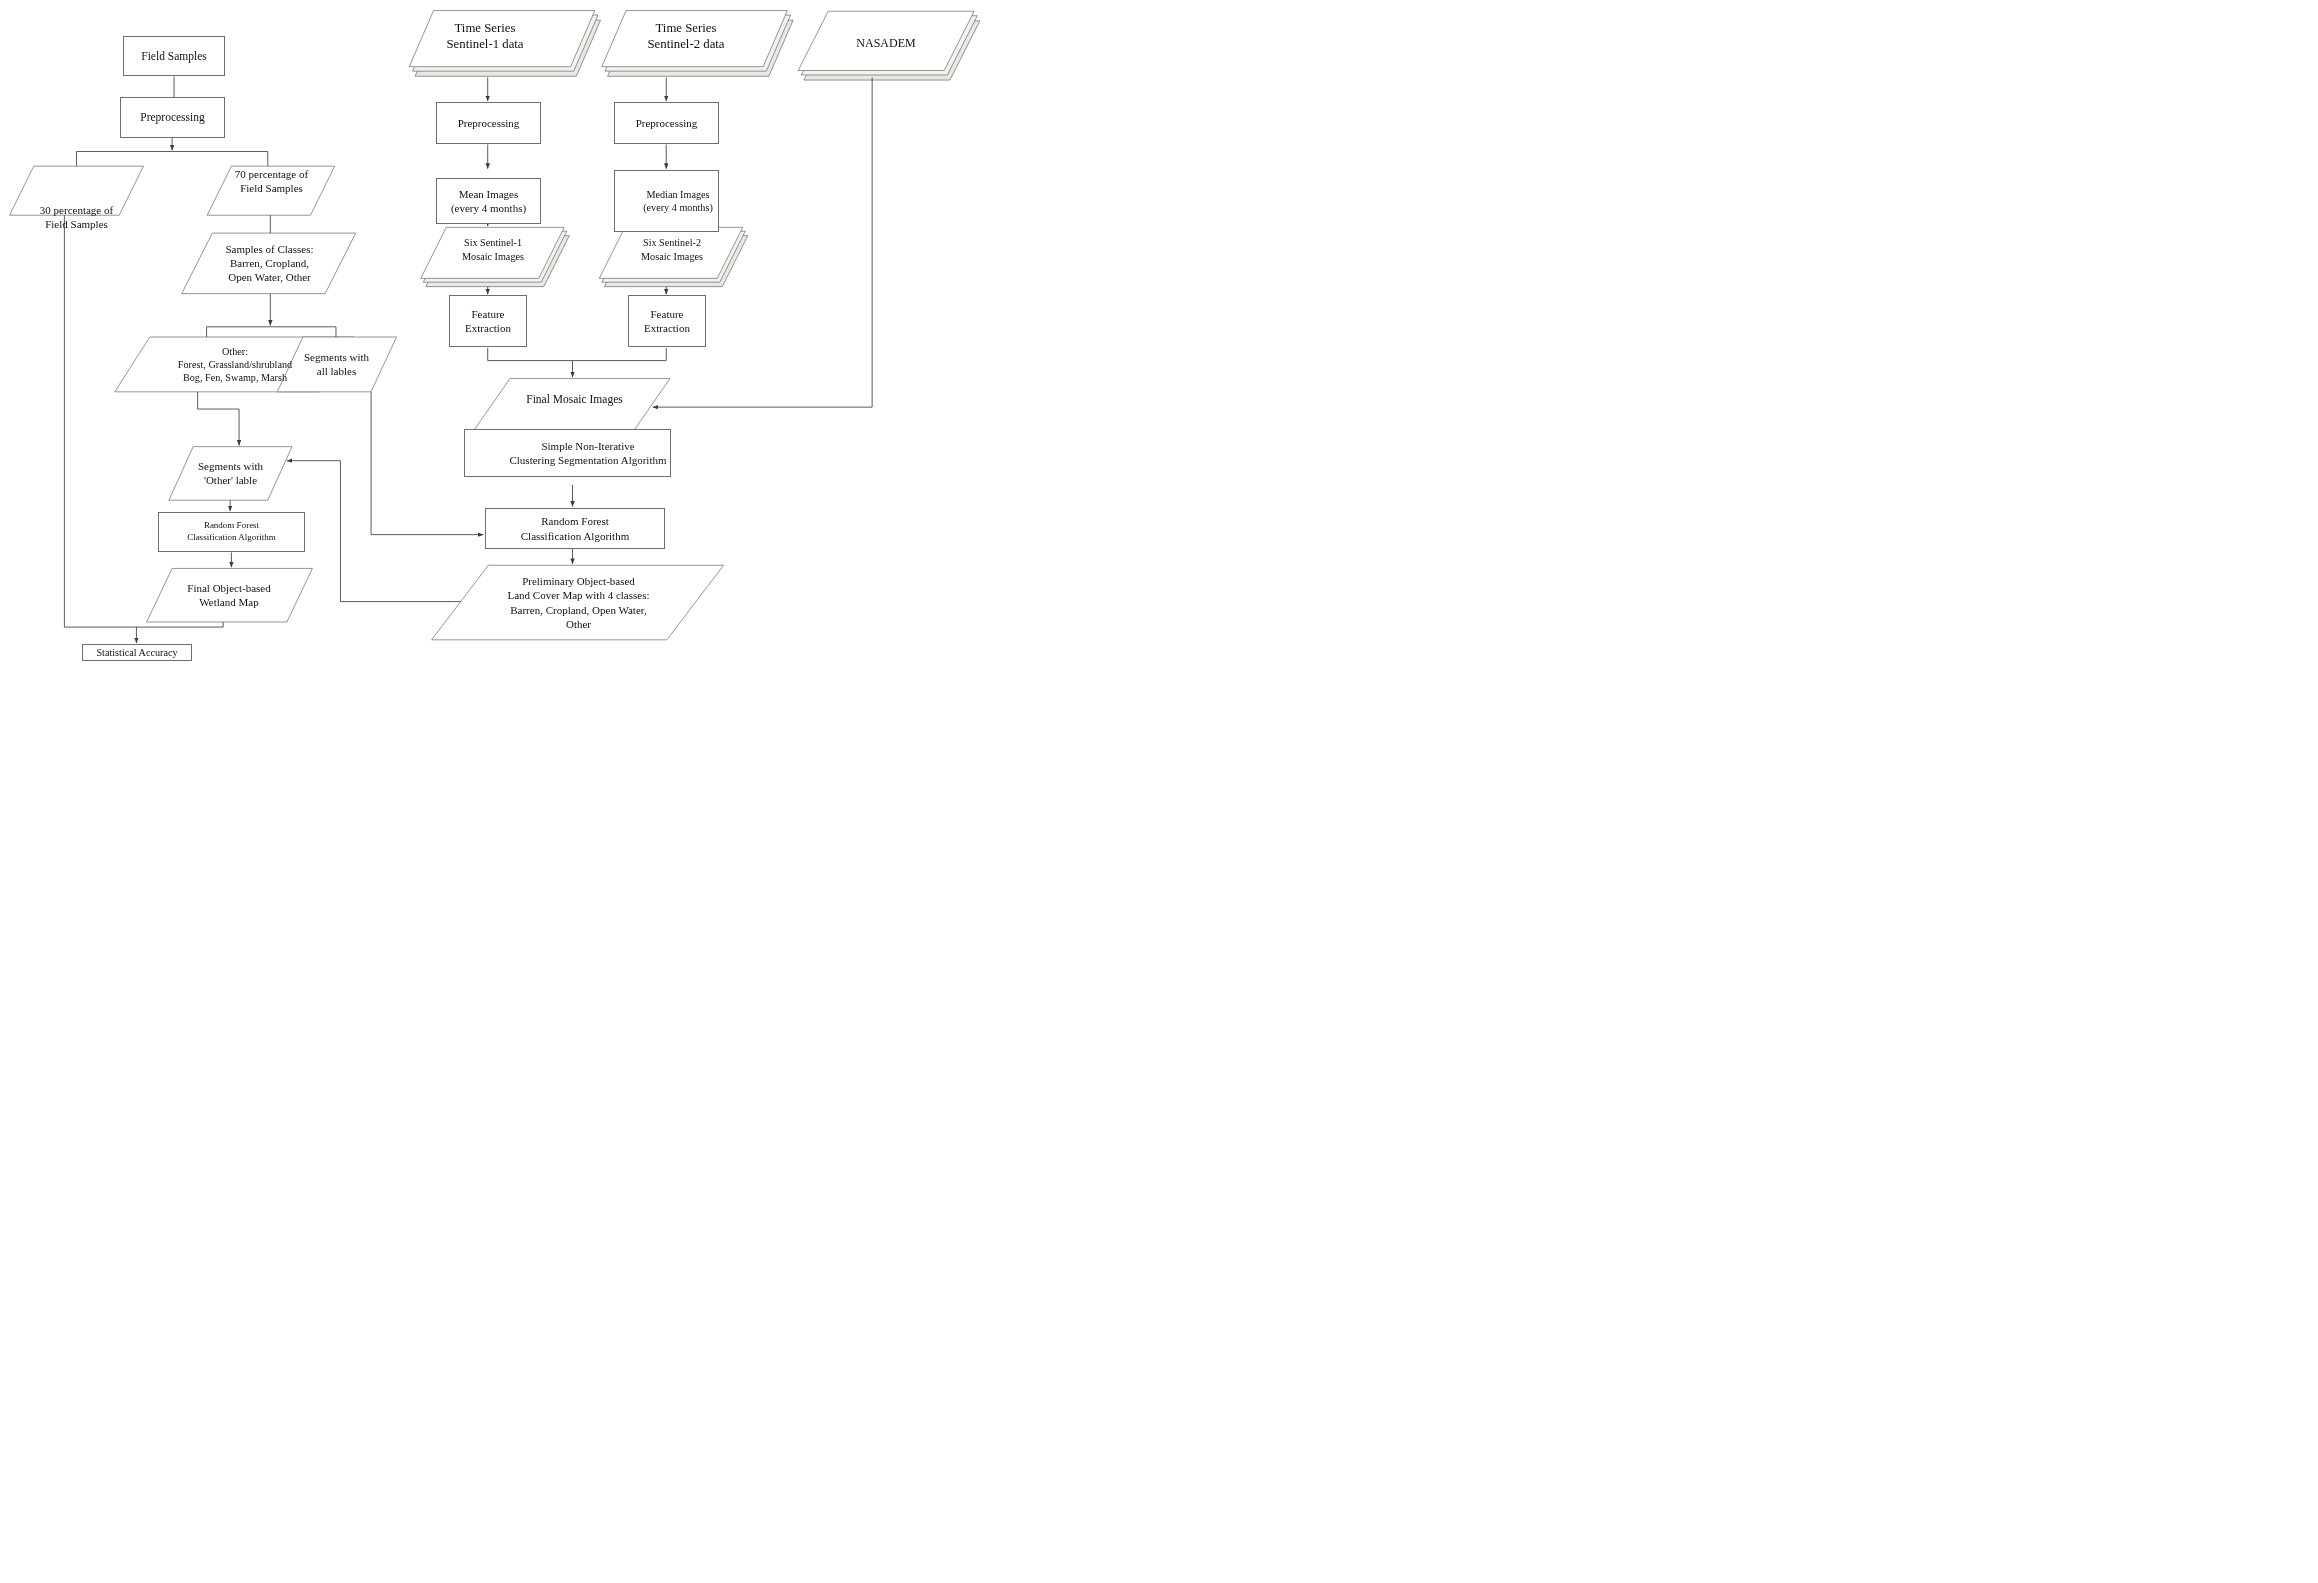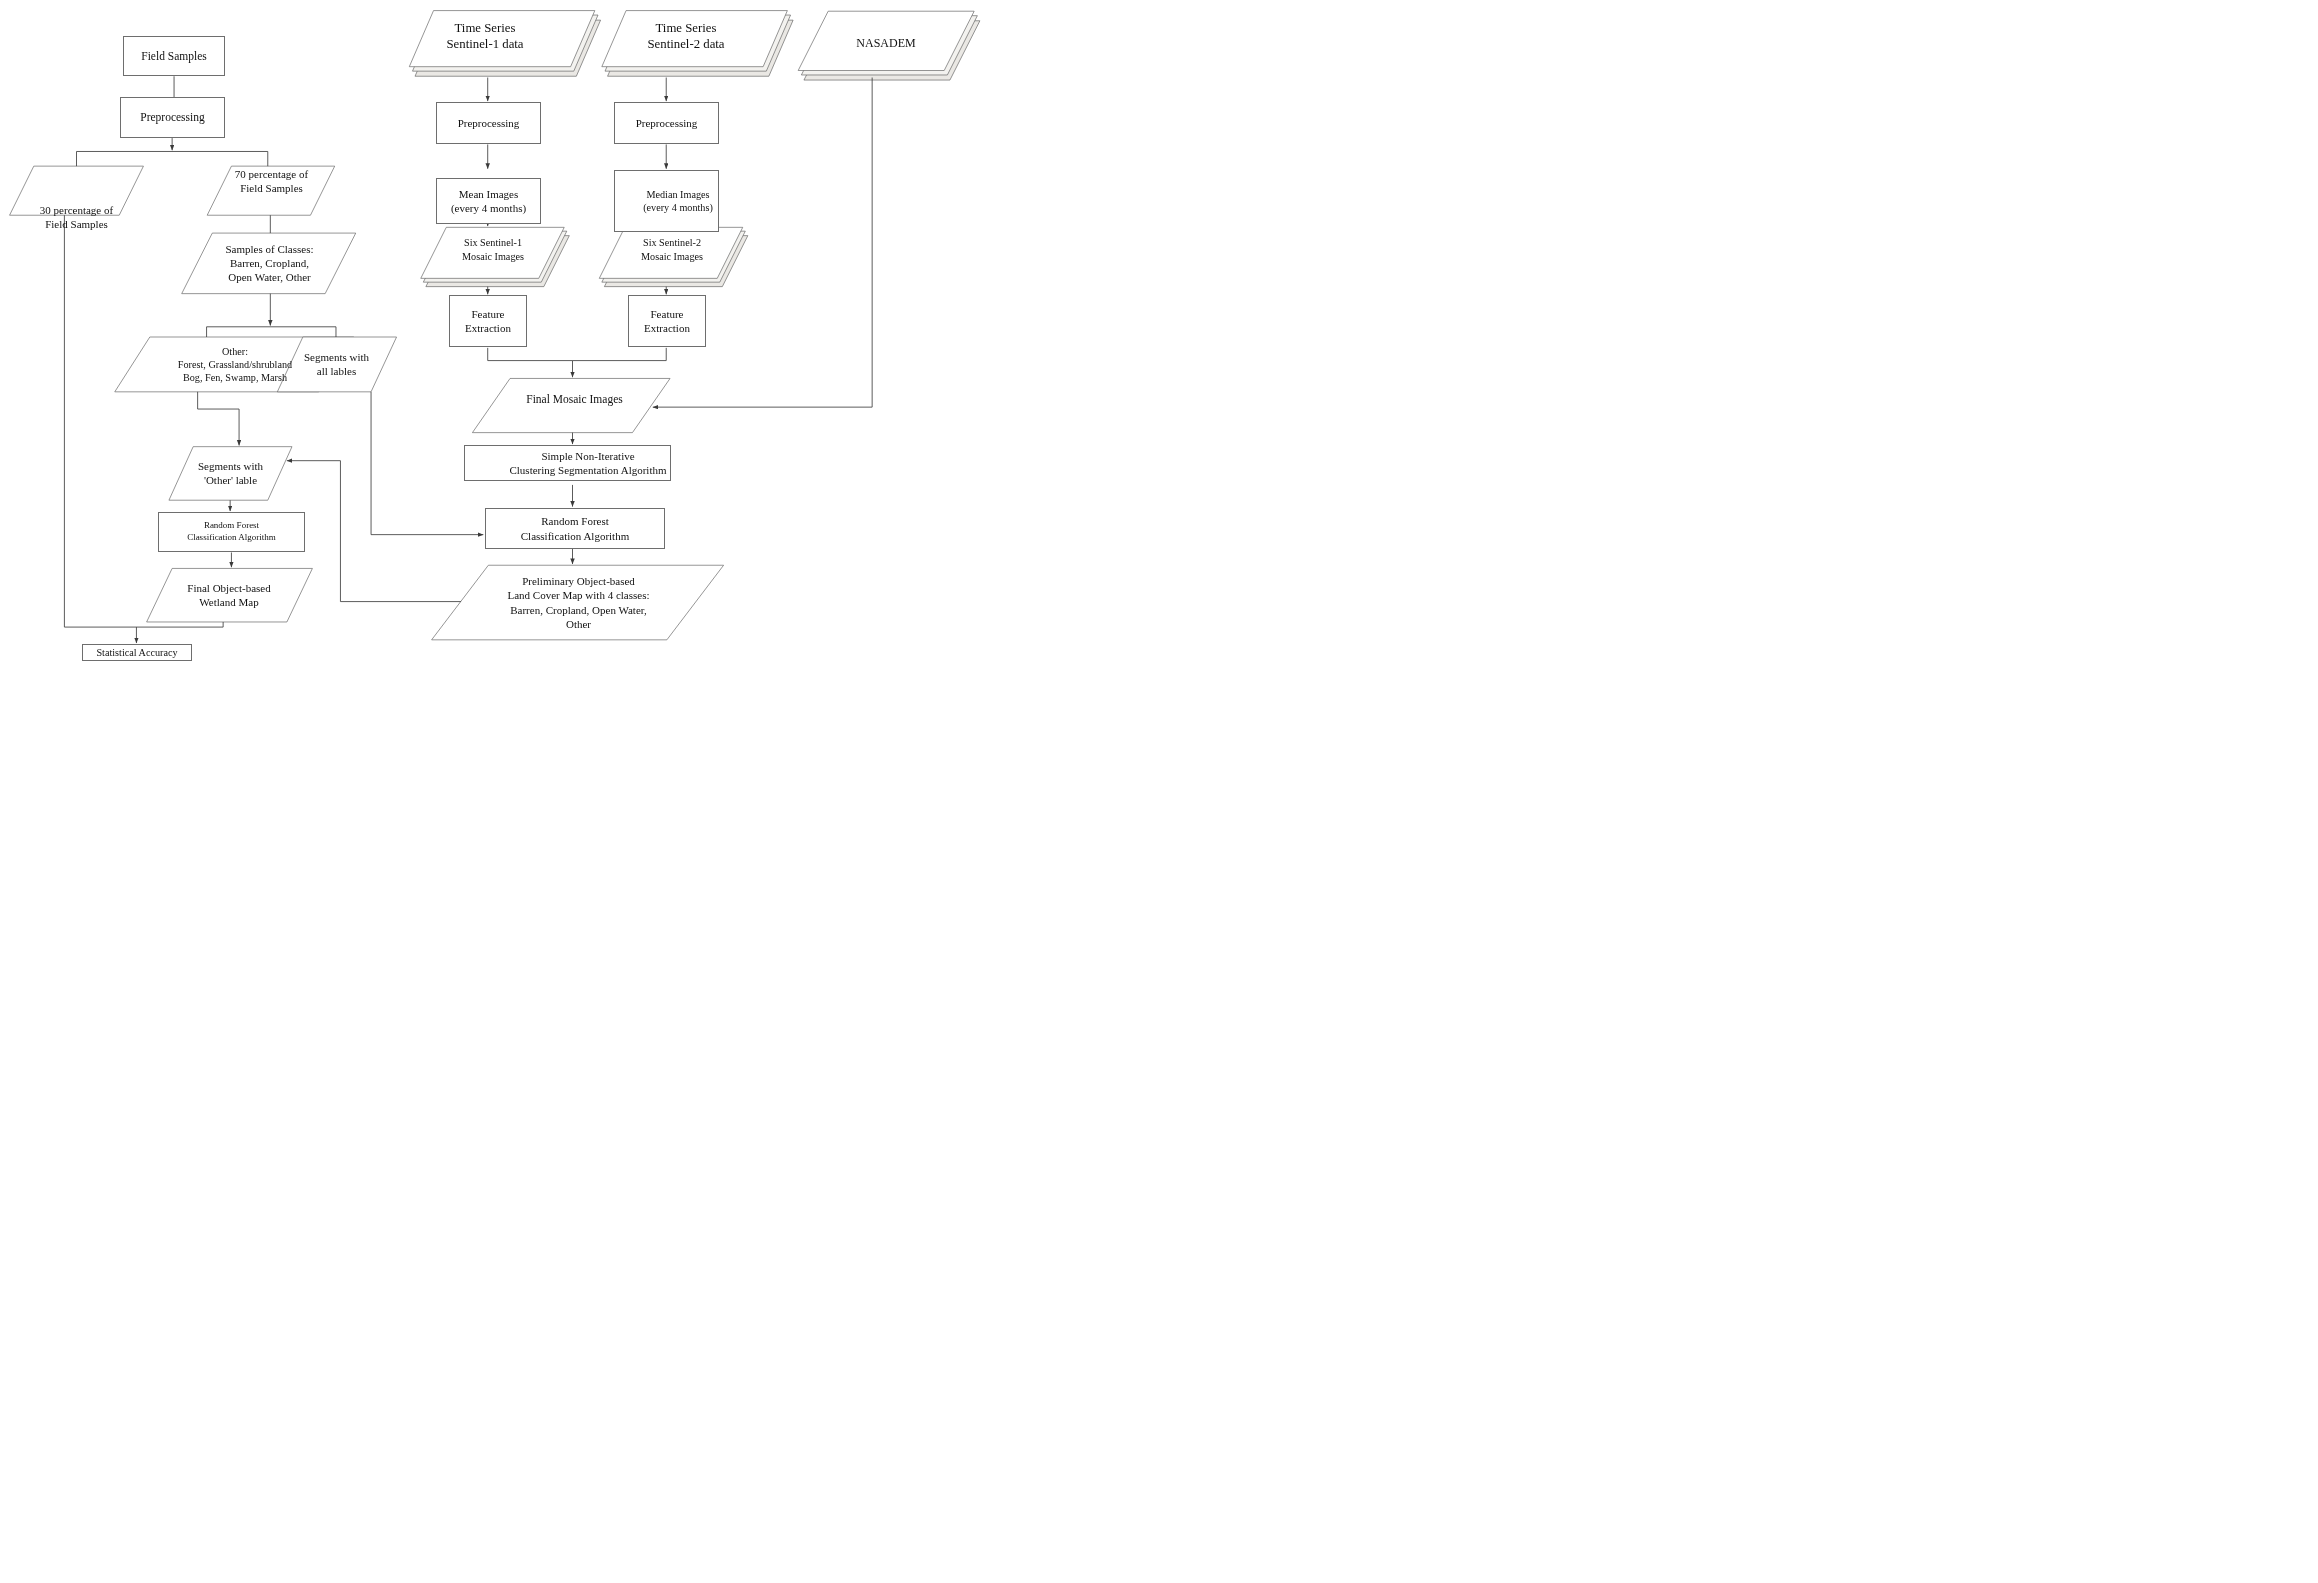--- a/index.html
+++ b/index.html
@@ -149,21 +149,21 @@
 Extraction</div>
 
   <div class="node-rect fs17" style="left:614px;top:102px;width:105px;height:42px;">Preprocessing</div>
 
   <div class="node-rect fs16" style="left:614px;top:170px;width:105px;height:62px;padding-left:23px;">Median Images
 (every 4 months)</div>
 
   <div class="node-rect fs17" style="left:628px;top:295px;width:78px;height:52px;">Feature
 Extraction</div>
 
-  <div class="node-rect fs17" style="left:464px;top:445px;width:207px;height:36px;padding-left:41px;">Simple Non-Iterative
+  <div class="node-rect fs17" style="left:464px;top:429px;width:207px;height:48px;padding-left:41px;">Simple Non-Iterative
 Clustering Segmentation Algorithm</div>
 
   <div class="node-rect fs17" style="left:485px;top:508px;width:180px;height:41px;">Random Forest
 Classification Algorithm</div>
 
   <div class="label fs17" style="left:19px;top:173px;width:115px;height:32px;margin-top:28px;">30 percentage of
 Field Samples</div>
 
   <div class="label fs17" style="left:214px;top:165px;width:115px;height:32px;">70 percentage of
 Field Samples</div>

